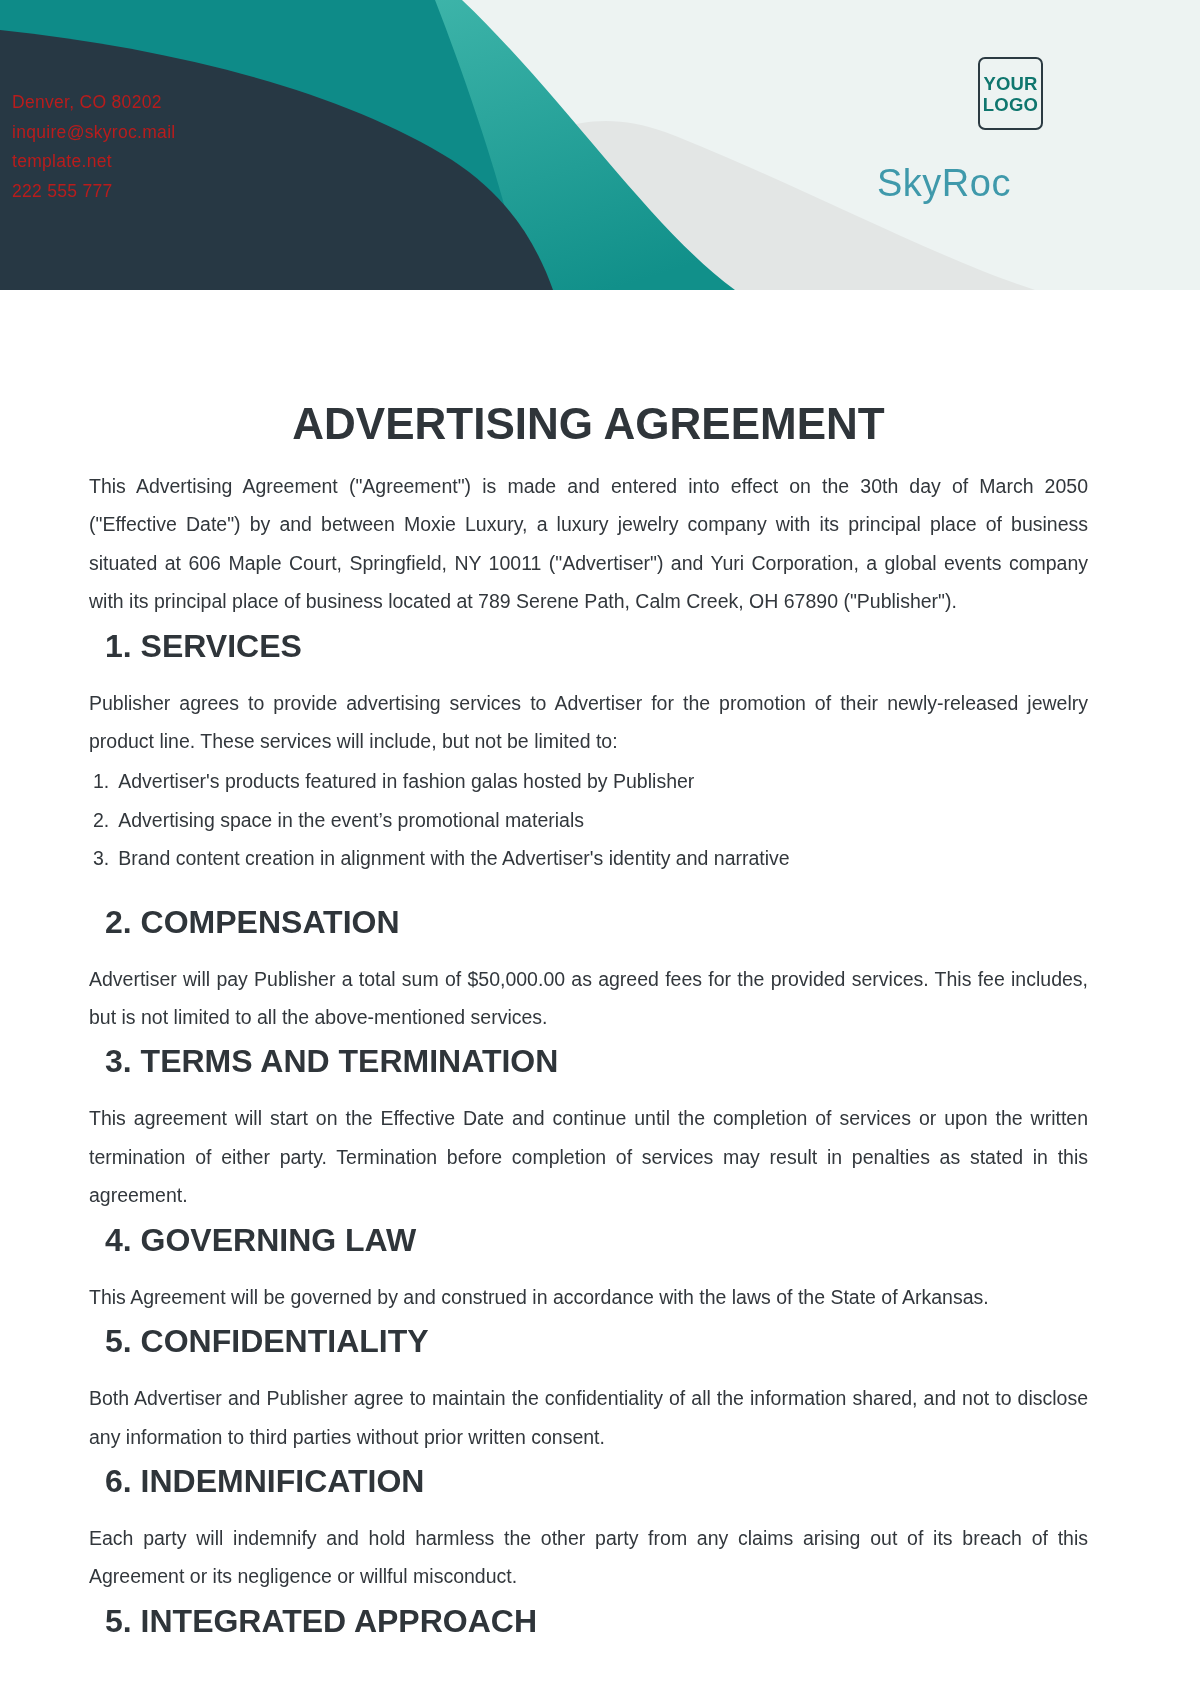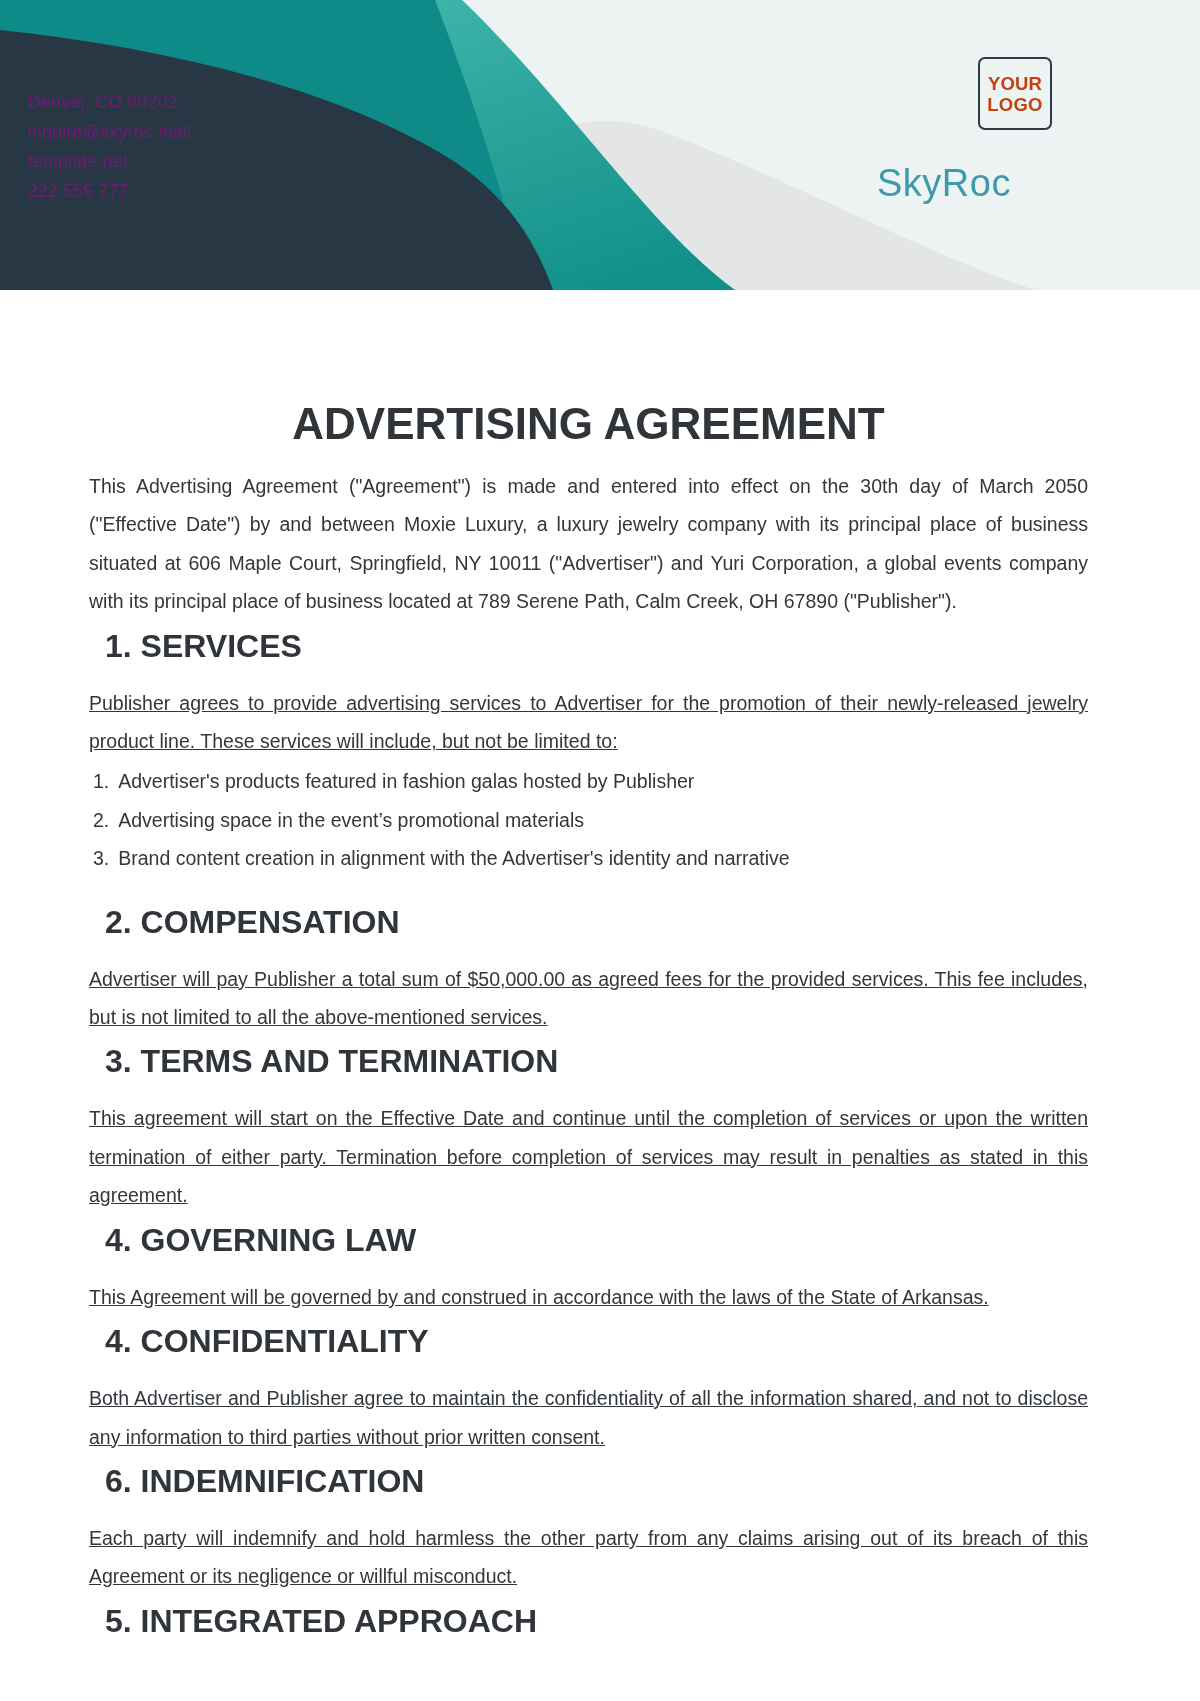--- a/index.html
+++ b/index.html
@@ -16,43 +16,43 @@
   .header {
     position: relative;
     width: 1200px;
     height: 290px;
     background: #edf3f2;
   }
   .header svg { position: absolute; left: 0; top: 0; display: block; }
 
   .contact {
     position: absolute;
-    left: 28px;
+    left: 12px;
     top: 88px;
-    color: #701a75;
+    color: #b91c1c;
     font-size: 17.5px;
     line-height: 29.5px;
     letter-spacing: 0.3px;
     font-weight: 400;
   }
 
   .logo-box {
     position: absolute;
     left: 978px;
     top: 57px;
-    width: 74px;
+    width: 65px;
     height: 73px;
     border: 2px solid #2b3a42;
     border-radius: 7px;
     box-sizing: border-box;
     display: flex;
     flex-direction: column;
     align-items: center;
     justify-content: center;
-    color: #c2410c;
+    color: #0f766e;
     font-size: 18.5px;
     line-height: 21px;
     font-weight: 600;
     letter-spacing: 0.2px;
   }
 
   .brand {
     position: absolute;
     left: 877px;
     top: 162px;
@@ -78,21 +78,21 @@
     font-weight: 700;
     color: #2f353a;
     letter-spacing: 0px;
   }
   .doc p {
     margin: 18px 0 0 0;
     font-size: 19.5px;
     line-height: 38.4px;
     text-align: justify;
   }
-  .doc p.section-body { margin-top: 0; text-decoration: underline; }
+  .doc p.section-body { margin-top: 0; }
   .doc h2 {
     margin: 7px 0 19px 16px;
     font-size: 32px;
     line-height: 37px;
     font-weight: 700;
     color: #2f353a;
   }
   .doc ol.service-list {
     list-style: none;
     margin: 2px 0 26px 0;
@@ -172,21 +172,21 @@
 
   <h2>2. COMPENSATION</h2>
   <p class="section-body">Advertiser will pay Publisher a total sum of $50,000.00 as agreed fees for the provided services. This fee includes, but is not limited to all the above-mentioned services.</p>
 
   <h2>3. TERMS AND TERMINATION</h2>
   <p class="section-body">This agreement will start on the Effective Date and continue until the completion of services or upon the written termination of either party. Termination before completion of services may result in penalties as stated in this agreement.</p>
 
   <h2>4. GOVERNING LAW</h2>
   <p class="section-body">This Agreement will be governed by and construed in accordance with the laws of the State of Arkansas.</p>
 
-  <h2>4. CONFIDENTIALITY</h2>
+  <h2>5. CONFIDENTIALITY</h2>
   <p class="section-body">Both Advertiser and Publisher agree to maintain the confidentiality of all the information shared, and not to disclose any information to third parties without prior written consent.</p>
 
   <h2>6. INDEMNIFICATION</h2>
   <p class="section-body">Each party will indemnify and hold harmless the other party from any claims arising out of its breach of this Agreement or its negligence or willful misconduct.</p>
 
   <h2>5. INTEGRATED APPROACH</h2>
 
 </div>
 
 </body></html>

